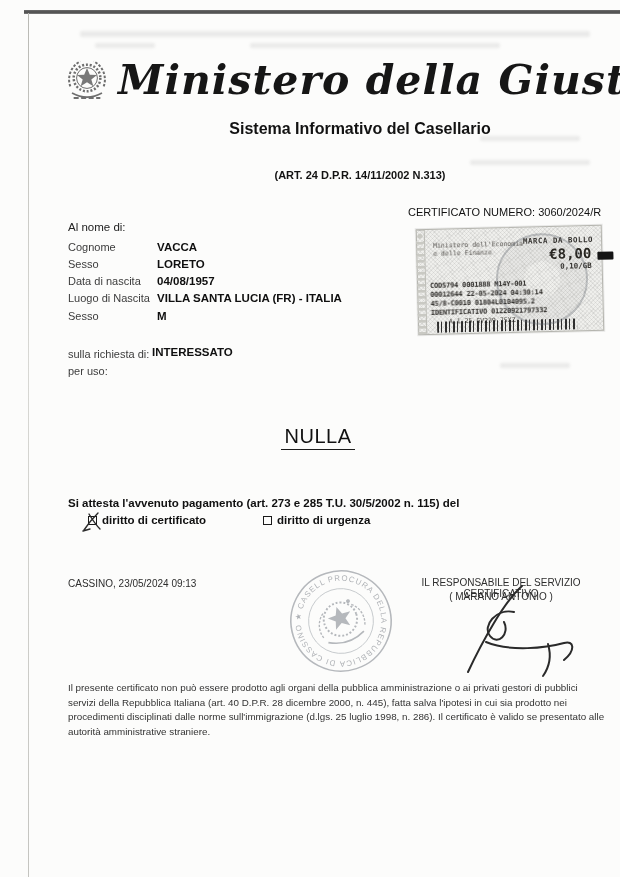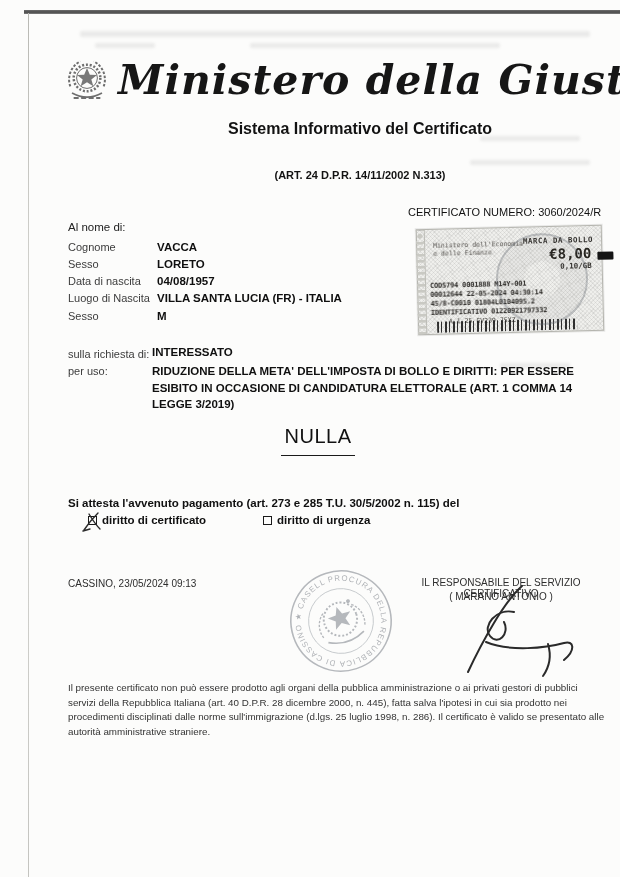--- a/index.html
+++ b/index.html
@@ -79,21 +79,21 @@
 
   
   .req-lab { position:absolute; left:68px; font-size:11px; color:#3c3c3c; }
   .req-val { position:absolute; left:152px; font-size:11.5px; font-weight:600; color:#101010; }
   .uso-text { width:450px; line-height:16.5px; }
 
   
   .attest-intro { position:absolute; left:68px; top:409px; font-size:11.5px; color:#1a1a1a; }
   .nulla-wrap { position:absolute; left:68px; top:425px; width:500px; text-align:center; }
   .nulla { display:inline-block; font-size:20px; font-weight:500; letter-spacing:.5px;
-           border-bottom:1.5px solid #1a1a1a; padding:0 4px 7px; color:#121212; }
+           border-bottom:1.5px solid #1a1a1a; padding:0 4px 1px; color:#121212; }
   .estratto { position:absolute; left:68px; top:463px; font-size:10px; color:#2a2a2a; letter-spacing:.1px; }
 
   
   .pay-intro { position:absolute; left:68px; top:497px; font-size:11.5px; font-weight:bold; color:#101010; }
   .chk-row { position:absolute; top:514px; font-size:11.5px; font-weight:bold; color:#101010; }
   .chk-box { display:inline-block; width:9px; height:9px; border:1.3px solid #1a1a1a; vertical-align:-1px; margin-right:5px; }
   .chk1 { left:88px; } .chk2 { left:263px; }
   .scribble { position:absolute; left:-8px; top:-7px; width:26px; height:24px; pointer-events:none; }
 
   
@@ -130,21 +130,21 @@
       <circle cx="30" cy="26" r="12.5" stroke-width="1.2"></circle>
       <path d="M10,36 C6,26 10,12 22,6" stroke-width="2.4" stroke-dasharray="3 2"></path>
       <path d="M50,36 C54,26 50,12 38,6" stroke-width="2.4" stroke-dasharray="3 2"></path>
       <path d="M12,44 Q30,54 48,44" stroke-width="2"></path>
       <path d="M14,50 L46,50" stroke-width="2.6" stroke-dasharray="6 3"></path>
     </g>
     <polygon points="30,14 33.4,22 42,22.4 35.2,27.8 37.6,36 30,31.2 22.4,36 24.8,27.8 18,22.4 26.6,22" fill="#787878"></polygon>
   </svg>
 
   <div class="ministry">Ministero della Giustizia</div>
-  <div class="hline h-system">Sistema Informativo del Certificato</div>
+  <div class="hline h-system">Sistema Informativo del Casellario</div>
   <div class="hline h-art">(ART. 24 D.P.R. 14/11/2002 N.313)</div>
 
   <div class="cert-number">CERTIFICATO NUMERO: 3060/2024/R</div>
 
   <div class="al-nome">Al nome di:</div>
 
   <div class="frow" style="top:241px;">
     <span class="lab">Cognome</span>
     <span class="val">VACCA</span>
   </div>
@@ -182,21 +182,20 @@
     </div>
     <div class="fcode">A 1.25 GV239 75XZ</div>
     <div class="barcode"></div>
     <div class="overprint"></div>
     <div class="blackmark"></div>
   </div>
 
   <div class="req-lab" style="top:348px;">sulla richiesta di:</div>
   <div class="req-val" style="top:346px;">INTERESSATO</div>
   <div class="req-lab" style="top:365px;">per uso:</div>
-  <div class="req-val uso-text" style="top:363px;">RIDUZIONE DELLA META' DELL'IMPOSTA DI BOLLO E DIRITTI: PER ESSERE ESIBITO IN OCCASIONE DI CANDIDATURA ELETTORALE (ART. 1 COMMA 14 LEGGE 3/2019)</div>
 
   <div class="nulla-wrap">
     <span class="nulla">NULLA</span>
   </div>
 
   <div class="pay-intro">Si attesta l'avvenuto pagamento (art. 273 e 285 T.U. 30/5/2002 n. 115) del</div>
   <div class="chk-row chk1">
     <span class="chk-box" style="position:relative;">
       <svg class="scribble" viewBox="0 0 26 24">
         <path d="M3,20 C7,14 13,7 17,3 M8,4 C11,9 15,15 19,19 M2,21 L9,19" fill="none" stroke="#2a2a2a" stroke-width="1.4" stroke-linecap="round"></path>

